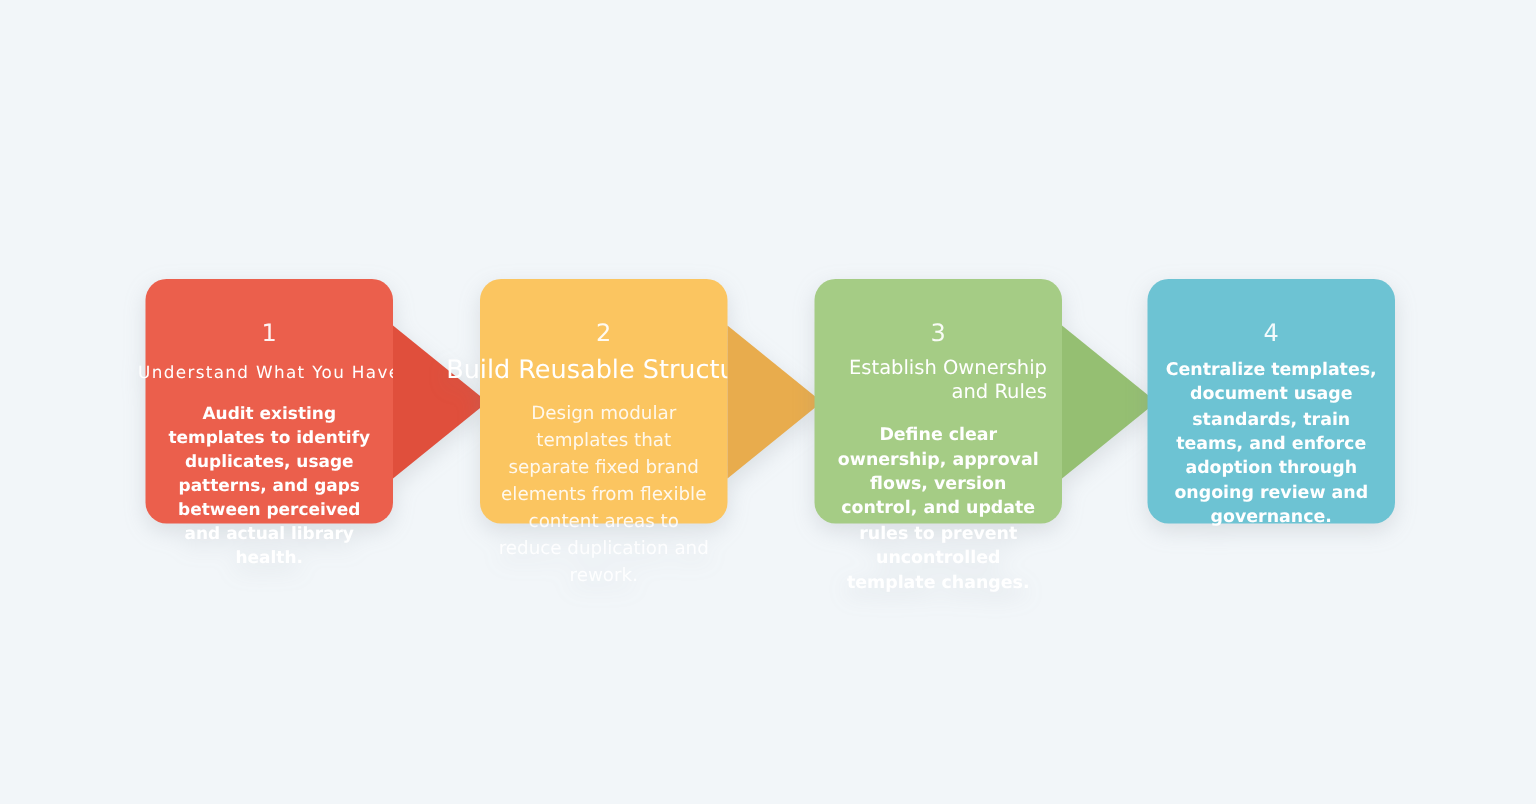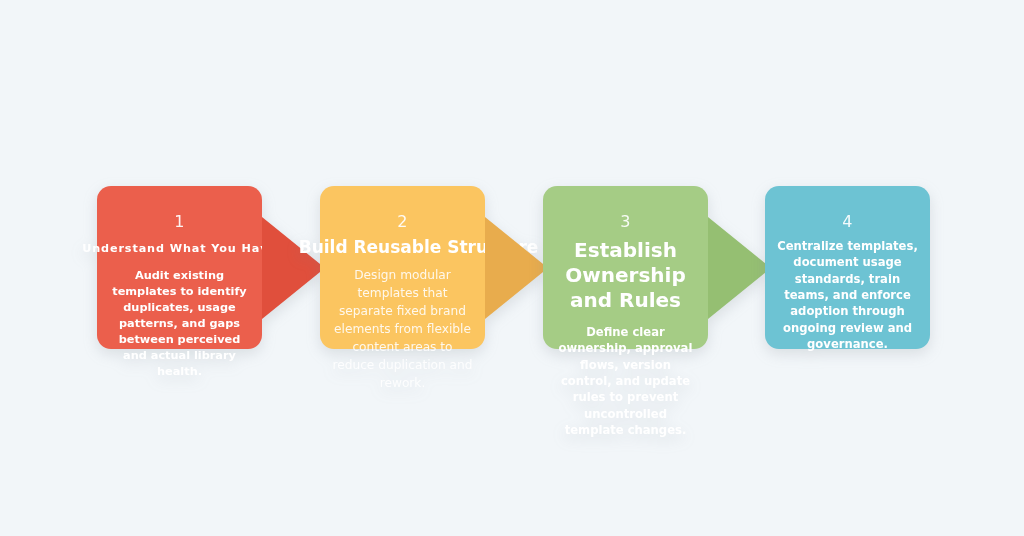--- a/index.html
+++ b/index.html
@@ -59,24 +59,24 @@
     font-size: 16px;
     font-weight: 400;
     line-height: 1.1;
     color: rgba(255, 255, 255, 0.92);
     margin-top: 27px;
     letter-spacing: 0.2px;
   }
 
   .step-title {
     font-size: 13.5px;
-    font-weight: 700;
+    font-weight: 400;
     line-height: 1.25;
     color: #ffffff;
-    text-align: center;
+    text-align: right;
     margin-top: 9px;
     white-space: normal;
   }
 
   .step-desc {
     font-size: 11.3px;
     font-weight: 700;
     line-height: 1.42;
     color: #ffffff;
     text-align: center;
@@ -93,33 +93,33 @@
   .card-1 .step-desc {
     margin-top: 12px;
   }
 
   
   .card-2 .step-title {
     font-size: 17px;
     white-space: nowrap;
     margin-top: 6px;
     position: relative;
-    left: 16px;
+    left: 0;
   }
   .card-2 .step-desc {
     font-weight: 400;
     font-size: 12.2px;
     line-height: 1.48;
     color: rgba(255, 255, 255, 0.88);
     margin-top: 8px;
   }
 
   
   .card-3 .step-title {
-    font-size: 20px;
+    font-size: 13px;
     margin-top: 7px;
   }
   .card-3 .step-desc {
     margin-top: 11px;
     font-size: 11.6px;
   }
 
   
   .card-4 .step-title {
     font-size: 13.2px;

